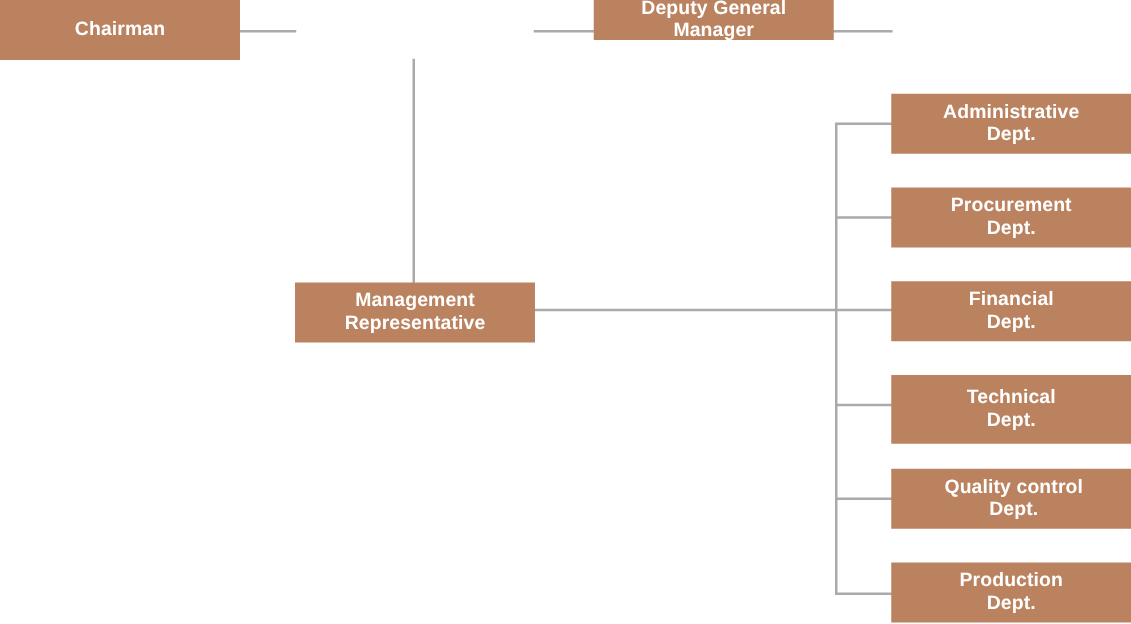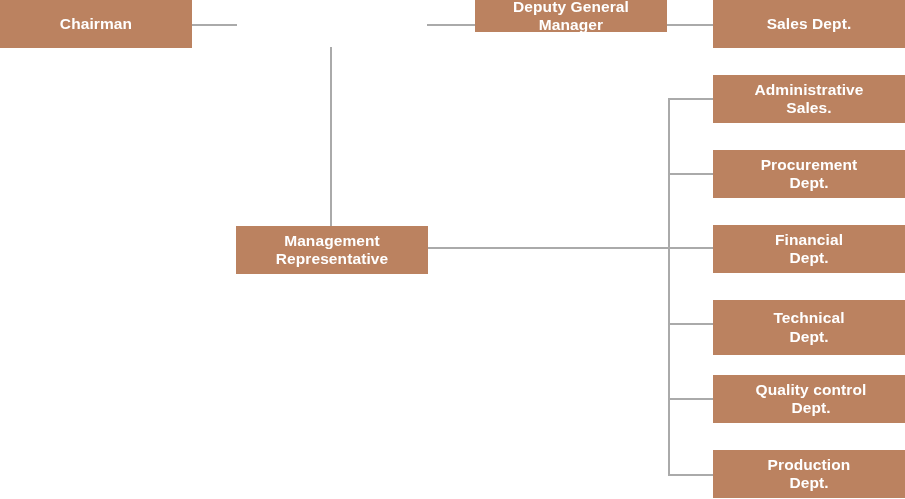--- a/index.html
+++ b/index.html
@@ -82,32 +82,29 @@
   <div class="node" style="left:0px; top:0px; width:192px; height:48px;">
     <span class="node-label">Chairman</span>
   </div>
 
 
   <div class="node" style="left:475px; top:0px; width:192px; height:32px;">
     <span class="node-label">Deputy General
 Manager</span>
   </div>
 
-  <div class="node" style="left:713px; top:0px; width:192px; height:48px;">
-    <span class="node-label">Sales Dept.</span>
-  </div>
 
   <div class="node" style="left:236px; top:226px; width:192px; height:48px;">
     <span class="node-label">Management
 Representative</span>
   </div>
 
   <div class="node" style="left:713px; top:75px; width:192px; height:48px;">
     <span class="node-label">Administrative
-Sales.</span>
+Dept.</span>
   </div>
 
   <div class="node" style="left:713px; top:150px; width:192px; height:48px;">
     <span class="node-label">Procurement
 Dept.</span>
   </div>
 
   <div class="node" style="left:713px; top:225px; width:192px; height:48px;">
     <span class="node-label">Financial
 Dept.</span>

